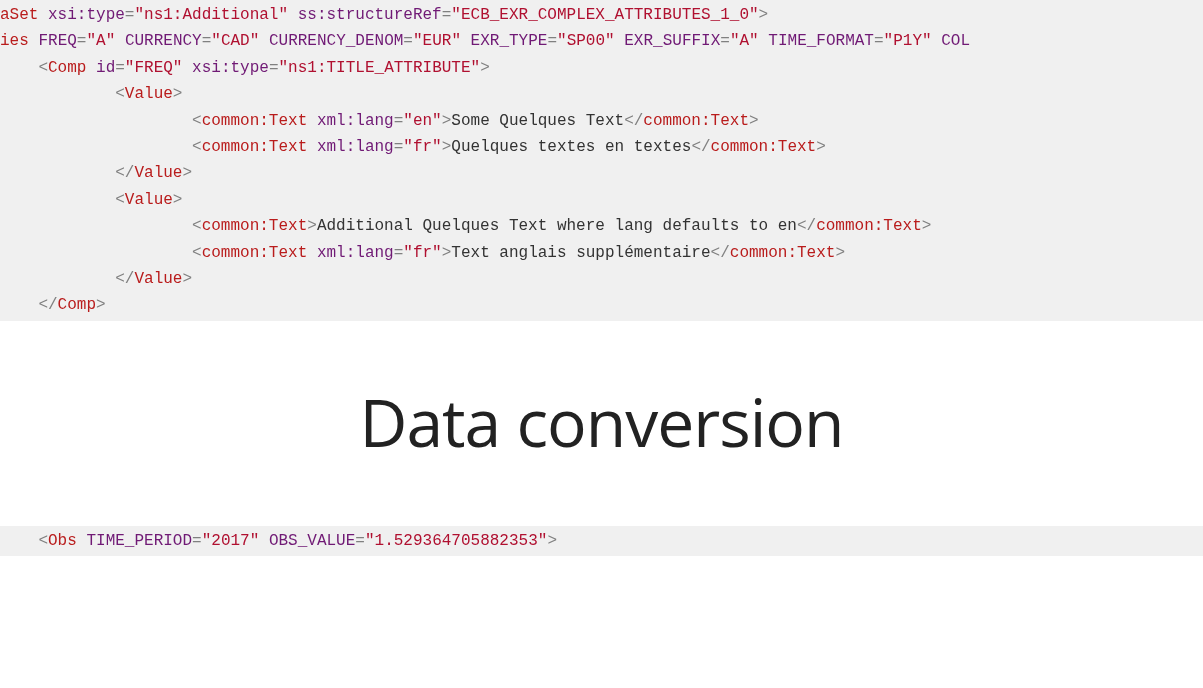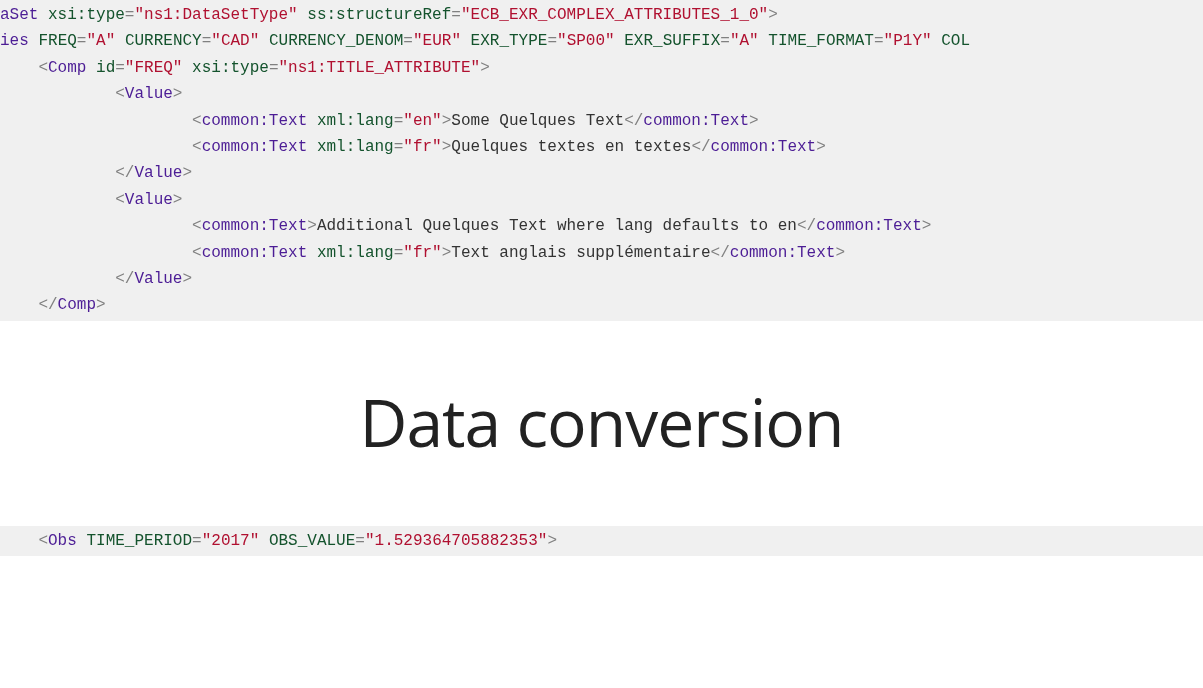--- a/index.html
+++ b/index.html
@@ -25,30 +25,30 @@
     text-align: center;
     padding: 55px 0 60px 0;
   }
   .headline {
     font-family: "Segoe UI", "Open Sans", Arial, sans-serif;
     font-weight: 400;
     font-size: 66px;
     color: #222;
     letter-spacing: -1px;
   }
-  .t  { color: #4c1d95; }
-  .a  { color: #14532d; }
+  .t  { color: #b91c1c; }
+  .a  { color: #701a75; }
   .v  { color: #b01030; }
   .p  { color: #808080; }
   .tx { color: #333; }
 </style>
 </head>
 <body>
 
-<div class="code-block"><span class="tx"><span class="t">aSet</span> <span class="a">xsi:type</span><span class="p">=</span><span class="v">"<span>ns1:DataSetType</span>"</span> <span class="a">ss:structureRef</span><span class="p">=</span><span class="v">"<span>ECB_EXR_COMPLEX_ATTRIBUTES_1_0</span>"</span><span class="p">&gt;</span></span>
+<div class="code-block"><span class="tx"><span class="t">aSet</span> <span class="a">xsi:type</span><span class="p">=</span><span class="v">"<span>ns1:Additional</span>"</span> <span class="a">ss:structureRef</span><span class="p">=</span><span class="v">"<span>ECB_EXR_COMPLEX_ATTRIBUTES_1_0</span>"</span><span class="p">&gt;</span></span>
 <span class="tx"><span class="t">ies</span> <span class="a">FREQ</span><span class="p">=</span><span class="v">"<span>A</span>"</span> <span class="a">CURRENCY</span><span class="p">=</span><span class="v">"<span>CAD</span>"</span> <span class="a">CURRENCY_DENOM</span><span class="p">=</span><span class="v">"<span>EUR</span>"</span> <span class="a">EXR_TYPE</span><span class="p">=</span><span class="v">"<span>SP00</span>"</span> <span class="a">EXR_SUFFIX</span><span class="p">=</span><span class="v">"<span>A</span>"</span> <span class="a">TIME_FORMAT</span><span class="p">=</span><span class="v">"<span>P1Y</span>"</span> <span class="a">COL</span></span>
 <span class="tx">    <span class="p">&lt;</span><span class="t">Comp</span> <span class="a">id</span><span class="p">=</span><span class="v">"<span>FREQ</span>"</span> <span class="a">xsi:type</span><span class="p">=</span><span class="v">"<span>ns1:TITLE_ATTRIBUTE</span>"</span><span class="p">&gt;</span></span>
 <span class="tx">            <span class="p">&lt;</span><span class="t">Value</span><span class="p">&gt;</span></span>
 <span class="tx">                    <span class="p">&lt;</span><span class="t">common:Text</span> <span class="a">xml:lang</span><span class="p">=</span><span class="v">"<span>en</span>"</span><span class="p">&gt;</span><span>Some Quelques Text</span><span class="p">&lt;/</span><span class="t">common:Text</span><span class="p">&gt;</span></span>
 <span class="tx">                    <span class="p">&lt;</span><span class="t">common:Text</span> <span class="a">xml:lang</span><span class="p">=</span><span class="v">"<span>fr</span>"</span><span class="p">&gt;</span><span>Quelques textes en textes</span><span class="p">&lt;/</span><span class="t">common:Text</span><span class="p">&gt;</span></span>
 <span class="tx">            <span class="p">&lt;/</span><span class="t">Value</span><span class="p">&gt;</span></span>
 <span class="tx">            <span class="p">&lt;</span><span class="t">Value</span><span class="p">&gt;</span></span>
 <span class="tx">                    <span class="p">&lt;</span><span class="t">common:Text</span><span class="p">&gt;</span><span>Additional Quelques Text where lang defaults to en</span><span class="p">&lt;/</span><span class="t">common:Text</span><span class="p">&gt;</span></span>
 <span class="tx">                    <span class="p">&lt;</span><span class="t">common:Text</span> <span class="a">xml:lang</span><span class="p">=</span><span class="v">"<span>fr</span>"</span><span class="p">&gt;</span><span>Text anglais supplémentaire</span><span class="p">&lt;/</span><span class="t">common:Text</span><span class="p">&gt;</span></span>
 <span class="tx">            <span class="p">&lt;/</span><span class="t">Value</span><span class="p">&gt;</span></span>

